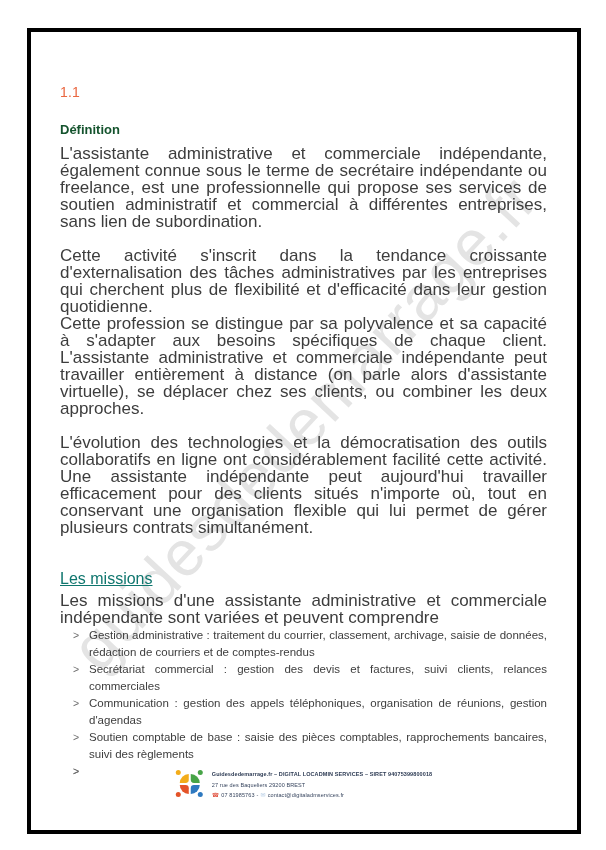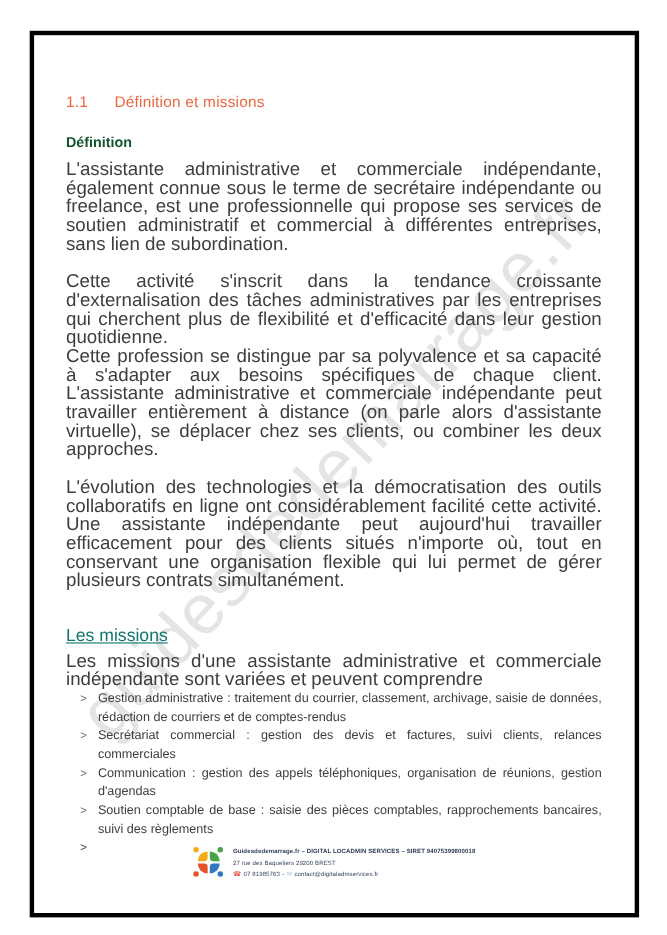--- a/index.html
+++ b/index.html
@@ -132,21 +132,20 @@
 <body>
 
 <div class="page">
 
   <div class="watermark">guidesdedemarrage.fr</div>
 
   <div class="content">
 
     <h1 class="section-heading">
       <span class="h-num">1.1</span>
-      <span>Définition et missions</span>
     </h1>
 
     <h2 class="sub-heading">Définition</h2>
 
     <p class="body-par">L'assistante administrative et commerciale indépendante, également connue sous le terme de secrétaire indépendante ou freelance, est une professionnelle qui propose ses services de soutien administratif et commercial à différentes entreprises, sans lien de subordination.</p>
     <div class="gap-17"></div>
     <p class="body-par">Cette activité s'inscrit dans la tendance croissante d'externalisation des tâches administratives par les entreprises qui cherchent plus de flexibilité et d'efficacité dans leur gestion quotidienne.</p>
     <p class="body-par">Cette profession se distingue par sa polyvalence et sa capacité à s'adapter aux besoins spécifiques de chaque client. L'assistante administrative et commerciale indépendante peut travailler entièrement à distance (on parle alors d'assistante virtuelle), se déplacer chez ses clients, ou combiner les deux approches.</p>
     <div class="gap-17"></div>
     <p class="body-par">L'évolution des technologies et la démocratisation des outils collaboratifs en ligne ont considérablement facilité cette activité. Une assistante indépendante peut aujourd'hui travailler efficacement pour des clients situés n'importe où, tout en conservant une organisation flexible qui lui permet de gérer plusieurs contrats simultanément.</p>

